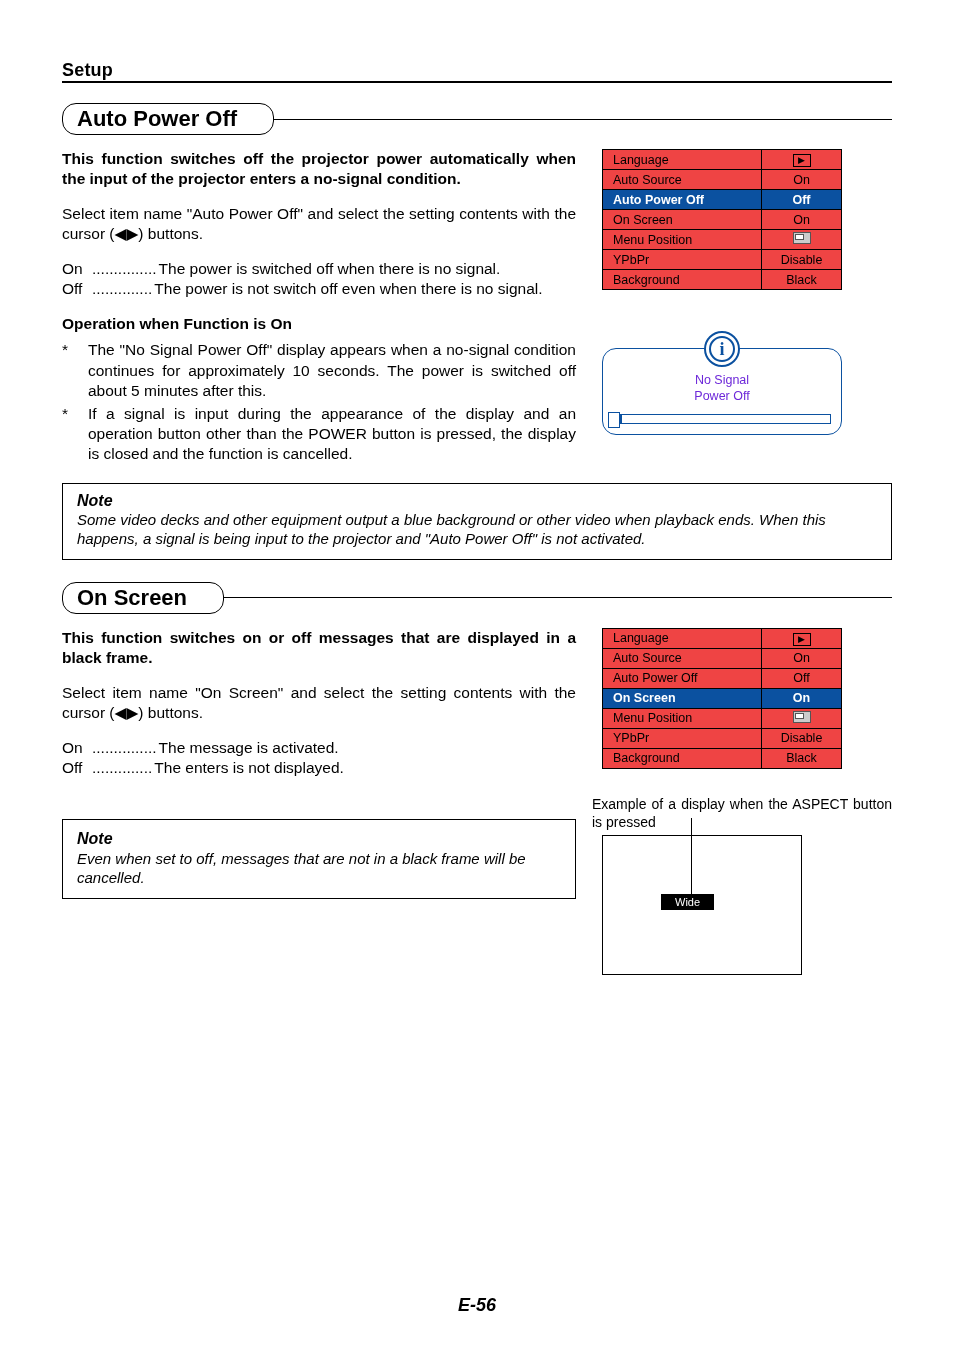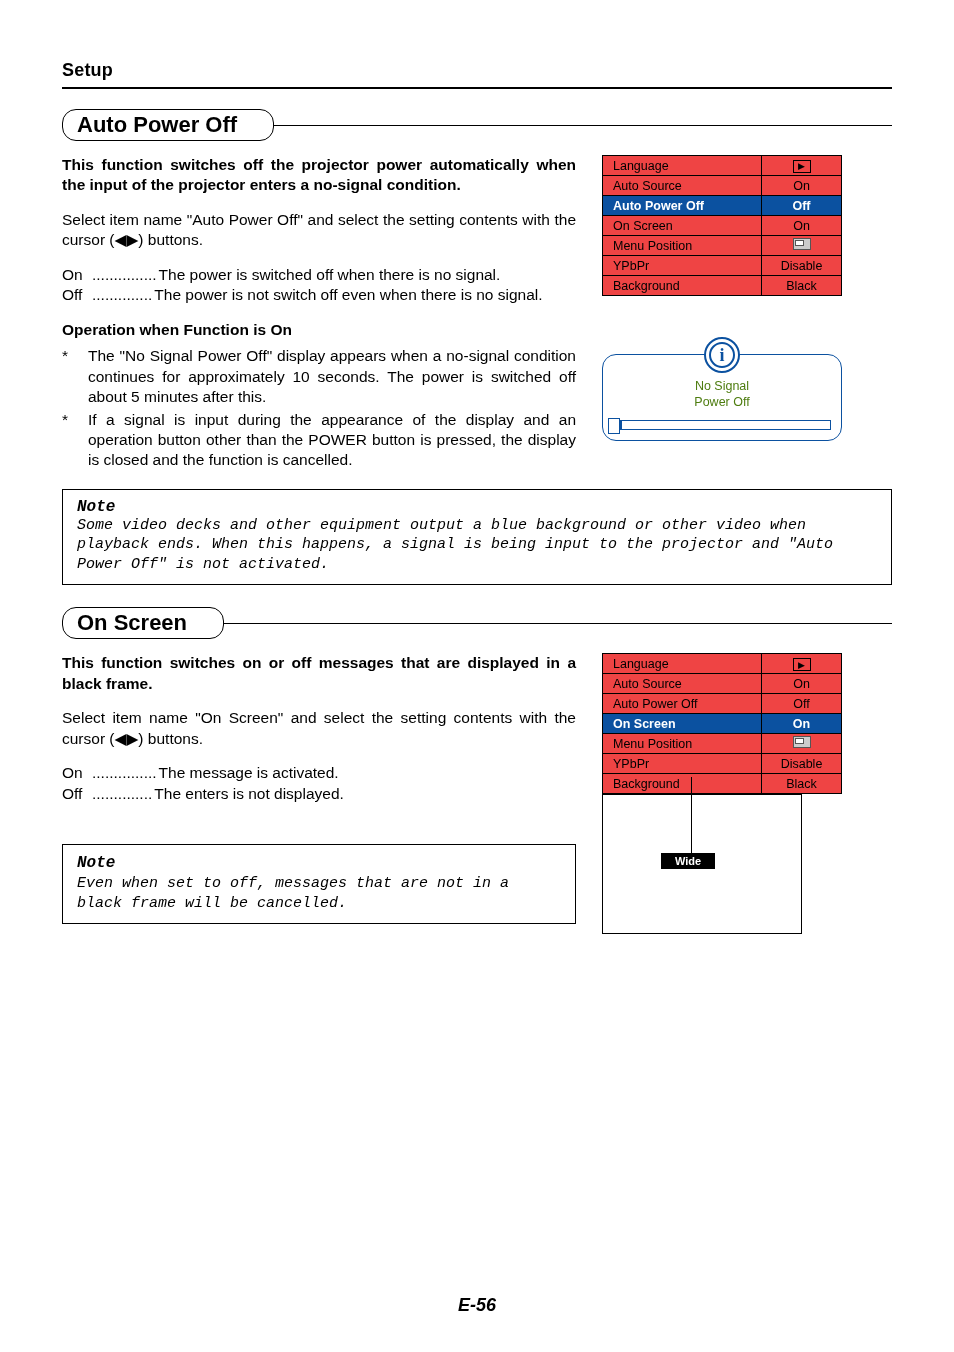--- a/index.html
+++ b/index.html
@@ -12,21 +12,21 @@
     color: #000;
   }
   .page {
     padding: 60px 62px 40px 62px;
   }
   .setup-header {
     font-family: Arial, Helvetica, sans-serif;
     font-weight: 900;
     font-size: 18px;
     letter-spacing: 0.2px;
-    margin-bottom: 6px;
+    margin-bottom: 0;
   }
   .hrule {
     border: none;
     border-top: 2px solid #000;
     margin-bottom: 20px;
   }
   .section-title-row {
     display: flex;
     align-items: center;
     margin-bottom: 14px;
@@ -65,21 +65,20 @@
   .def-val { flex: 1; }
 
   .bullets { margin: 6px 0 0 0; list-style: none; }
   .bullets li { position: relative; padding-left: 26px; text-align: justify; margin-bottom: 2px; }
   .bullets li .star { position: absolute; left: 0; top: 0; }
 
   .note-box {
     border: 1px solid #000;
     padding: 8px 14px 10px 14px;
     margin-top: 16px;
-    font-family: Liberation Mono, monospace;
   }
   .note-title { font-weight: bold; font-style: italic; font-size: 16px; }
   .note-text { font-style: italic; font-size: 15px; line-height: 1.3; }
 
   
   .settings-table {
     width: 240px;
     border-collapse: collapse;
     font-size: 12.5px;
     margin-left: 10px;
@@ -115,21 +114,21 @@
     border: 2.5px solid #0b51a0;
     border-radius: 50%;
     background: #fff;
     display: flex; align-items: center; justify-content: center;
   }
   .info-icon-inner {
     width: 26px; height: 26px; border: 2px solid #0b51a0; border-radius: 50%;
     display:flex; align-items:center; justify-content:center;
     font-family: Georgia, serif; font-weight: bold; color:#0b51a0; font-size:18px;
   }
-  .info-text { font-size: 12.5px; color:#4d7c0f; line-height:1.25; }
+  .info-text { font-size: 12.5px; color:#6d28d9; line-height:1.25; }
   .info-bar {
     margin-top: 10px;
     height: 10px;
     border: 1.5px solid #0b51a0;
     position: relative;
     background: #fff;
   }
   .info-bar::before {
     content:""; position:absolute; left:0; top:0; bottom:0; width:8px; background:#0b51a0;
   }
@@ -142,21 +141,21 @@
     height: 140px;
     border: 1px solid #000;
     margin-left: 10px;
     position: relative;
   }
   .aspect-pointer {
     position:absolute; left:88px; top:-18px; width:1px; height:78px; background:#000;
   }
   .aspect-label {
     position:absolute; left:58px; top:58px;
-    background:#000; color:#fff; font-size:11px; font-weight:bold;
+    background:#000; color:#fff; font-size:11px; font-weight:normal;
     padding:2px 14px;
   }
   .play-icon { border:1px solid #000; display:inline-flex; width:18px; height:13px; align-items:center; justify-content:center; font-size:9px; }
   .pos-icon { display:inline-block; width:18px; height:12px; background:#ccc; border:1px solid #555; position:relative; }
   .pos-icon::after { content:""; position:absolute; top:1px; left:1px; width:7px; height:4px; background:#fff; border:1px solid #555; }
 
   .page-footer {
     position:absolute; left:0; right:0; bottom:36px; text-align:center;
     font-family: Arial; font-weight:900; font-style: italic; font-size: 18px;
   }
@@ -310,20 +309,21 @@
               <td>YPbPr</td>
               <td class="val">Disable</td>
             </tr>
         <tr>
               <td>Background</td>
               <td class="val">Black</td>
             </tr>
       </tbody>
         </table>
 
+      <div class="caption">Example of a display when the ASPECT button is pressed</div>
       <div class="aspect-display">
         <div class="aspect-pointer"></div>
         <div class="aspect-label">Wide</div>
       </div>
     </div>
   </div>
 </div>
 
 <div class="page-footer">E-56</div>
 

